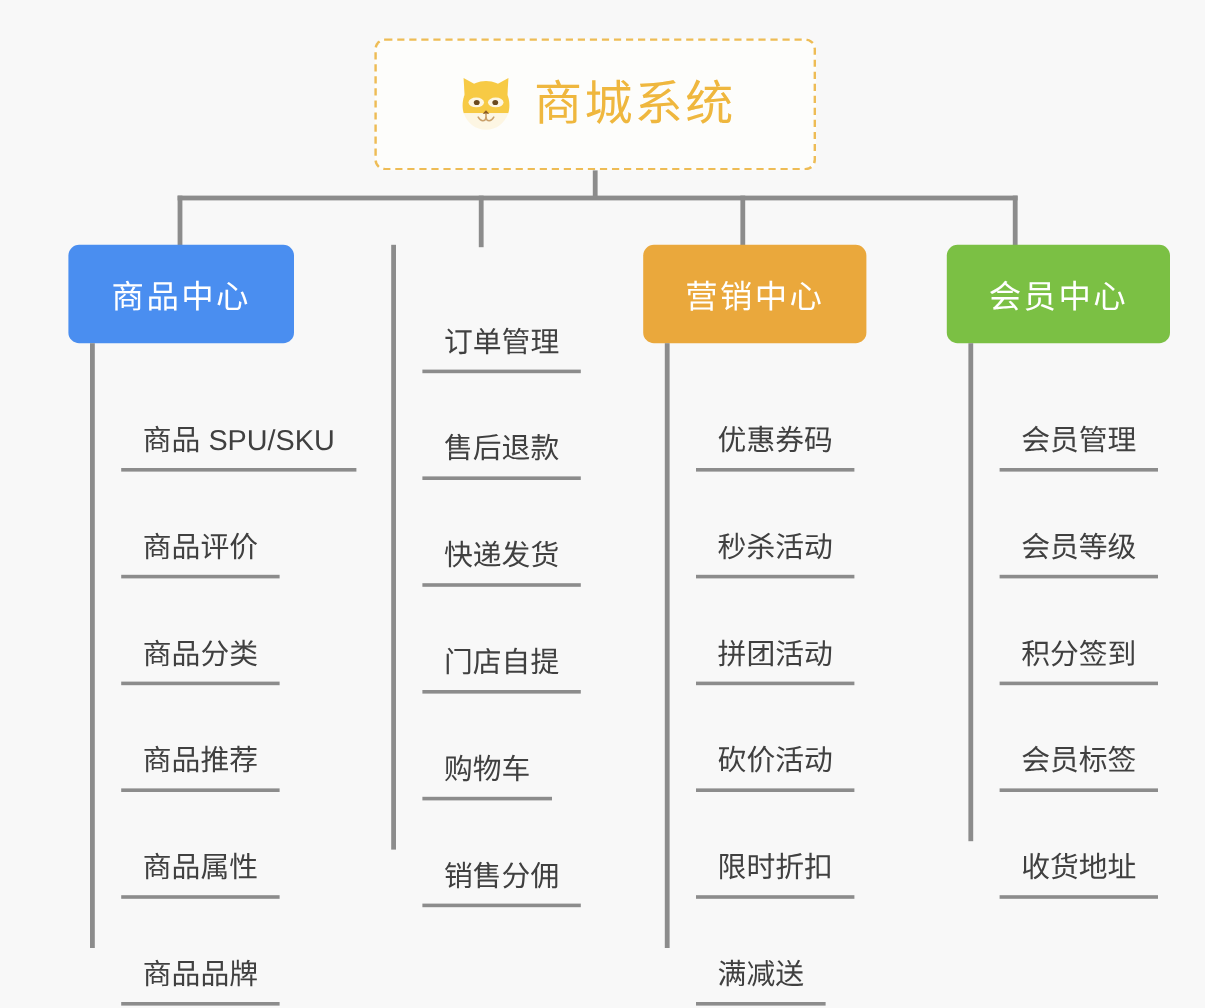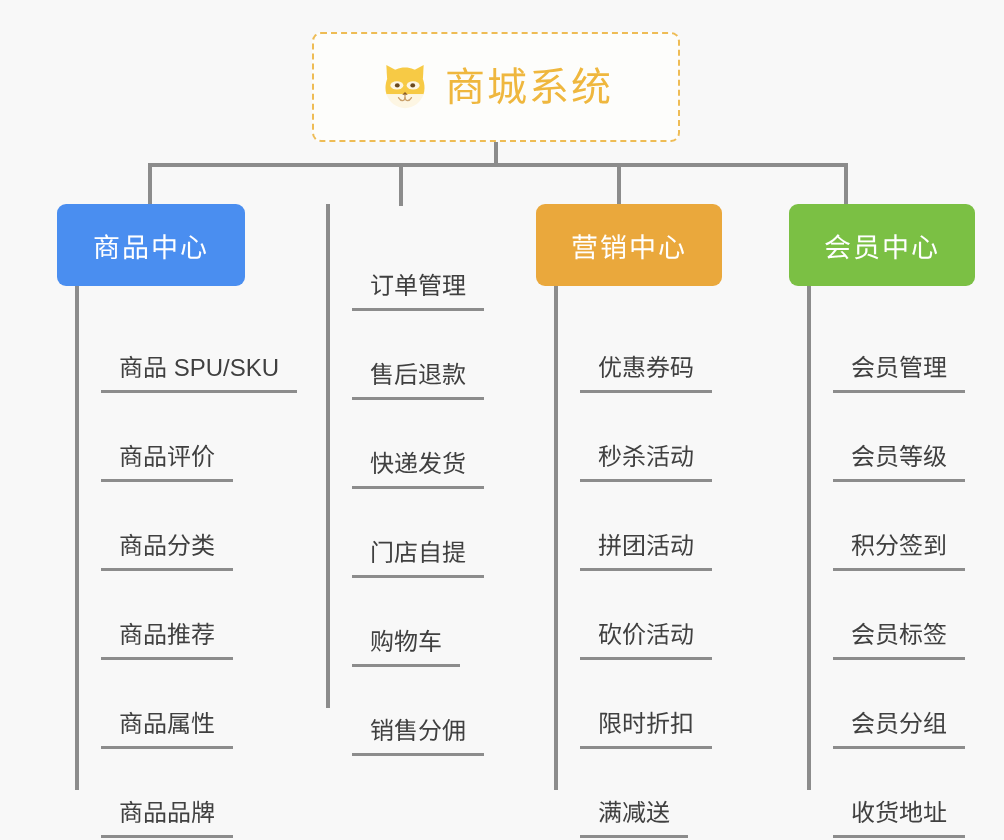--- a/index.html
+++ b/index.html
@@ -243,21 +243,18 @@
       <div class="leaf-item">
           <span class="leaf-underline">会员等级</span>
         </div>
       <div class="leaf-item">
           <span class="leaf-underline">积分签到</span>
         </div>
       <div class="leaf-item">
           <span class="leaf-underline">会员标签</span>
         </div>
       <div class="leaf-item">
-          <span class="leaf-underline">会员分组</span>
-        </div>
-      <div class="leaf-item">
           <span class="leaf-underline">收货地址</span>
         </div>
     </div>
   </div>
 
 </div>
 
 </body></html>

